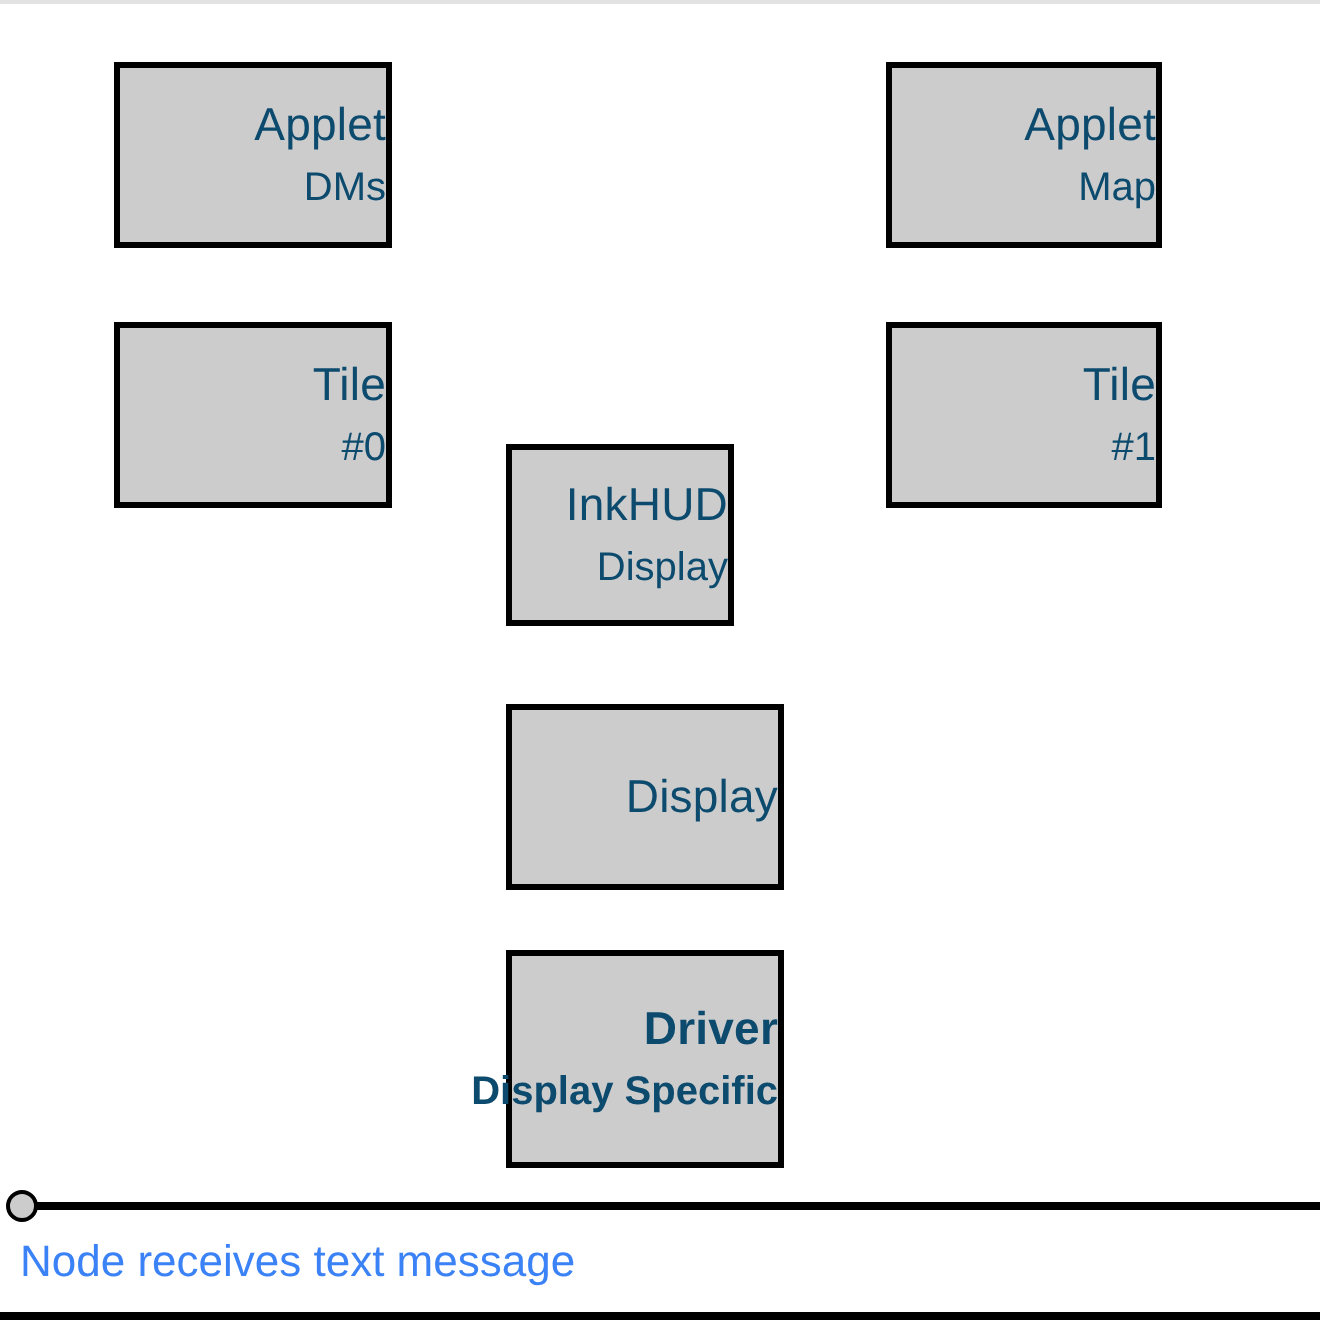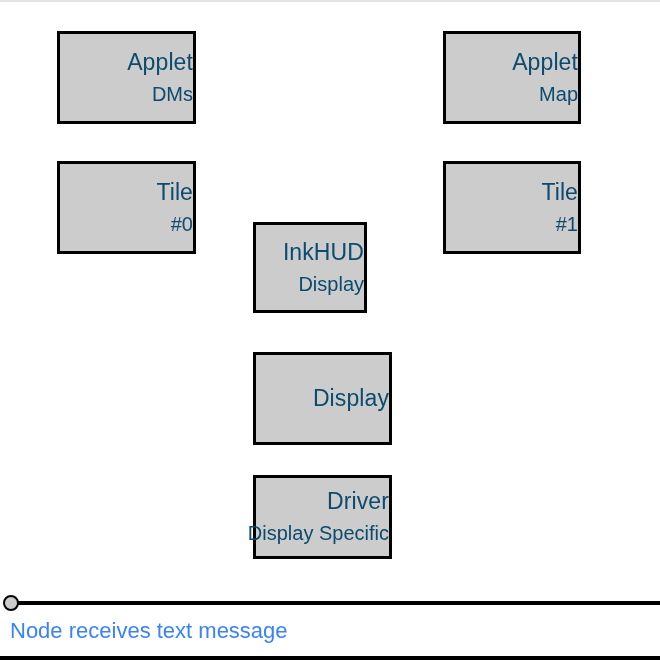--- a/index.html
+++ b/index.html
@@ -69,21 +69,21 @@
     margin: 0;
   }
 
   
   #box-applet-dms      { left: 57px;  top: 31px;  width: 139px; height: 93px; }
   #box-tile-0          { left: 57px;  top: 161px; width: 139px; height: 93px; }
   #box-applet-map      { left: 443px; top: 31px;  width: 138px; height: 93px; }
   #box-tile-1          { left: 443px; top: 161px; width: 138px; height: 93px; }
   #box-inkhud          { left: 253px; top: 222px; width: 114px; height: 91px; }
   #box-renderer        { left: 253px; top: 352px; width: 139px; height: 93px; }
-  #box-driver          { left: 253px; top: 475px; width: 139px; height: 84px; }
+  #box-driver          { left: 253px; top: 475px; width: 139px; height: 109px; font-weight: bold; }
 
   
   .timeline-line {
     position: absolute;
     left: 11px;
     top: 601px;
     width: 649px;
     height: 4px;
     background: #000000;
   }

